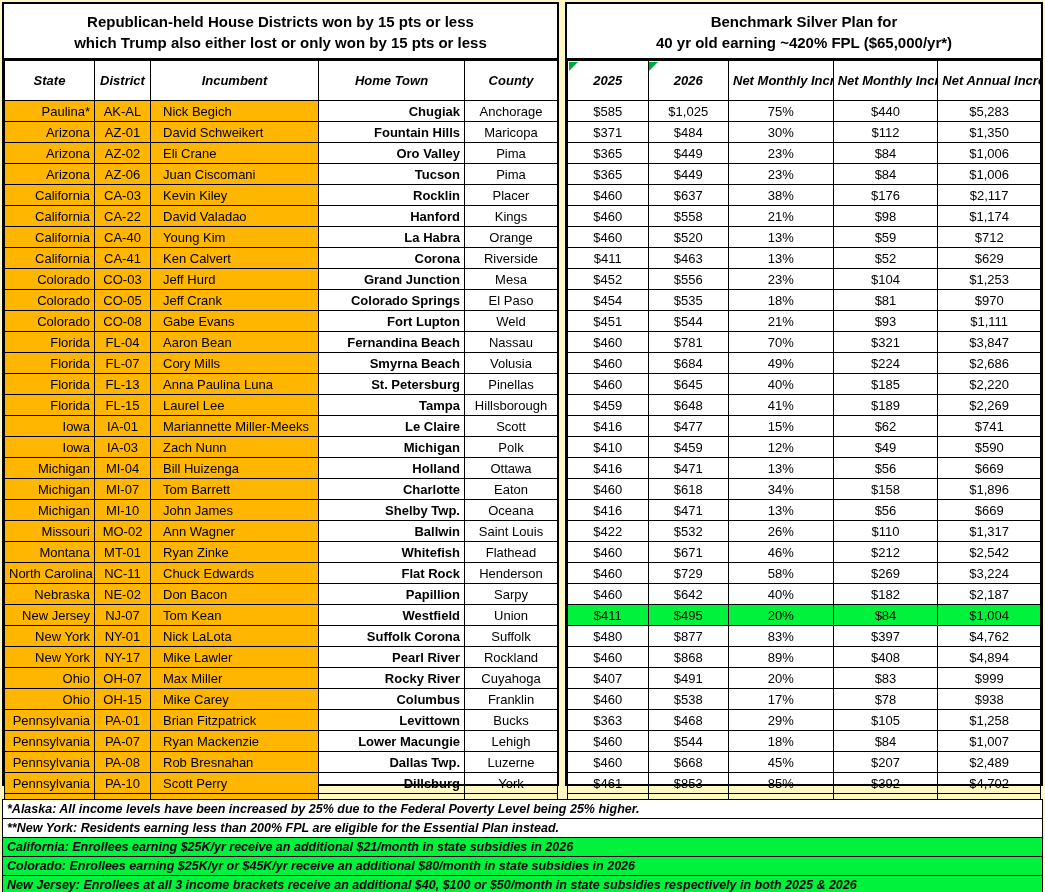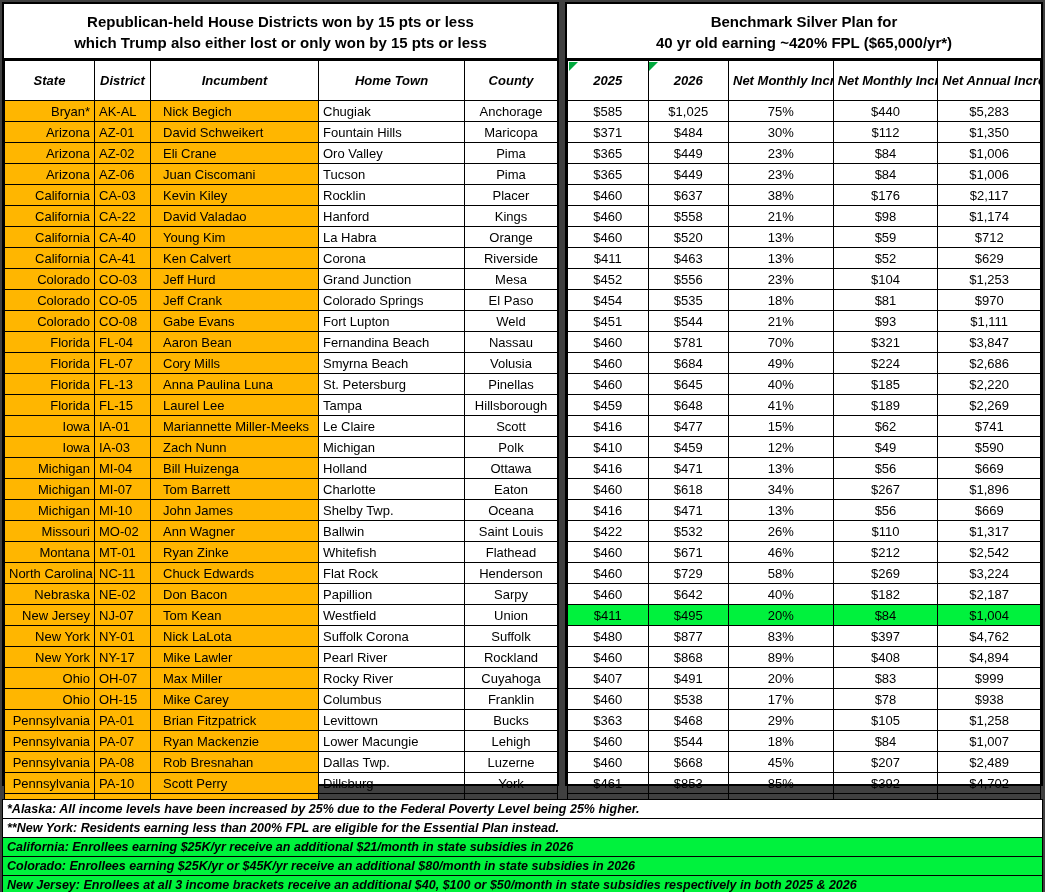--- a/index.html
+++ b/index.html
@@ -5,21 +5,21 @@
   html, body {
     margin: 0;
     padding: 0;
     background: #ffffff;
     font-family: "Liberation Sans", sans-serif;
   }
   #page {
     position: relative;
     width: 1045px;
     height: 892px;
-    background: #404040;
+    background: #fef9c3;
     overflow: hidden;
   }
   .panel {
     position: absolute;
     border: 2px solid #000;
     box-sizing: border-box;
     background: #fff;
   }
   #left-panel {
     left: 2px;
@@ -62,23 +62,23 @@
   th {
     font-weight: bold;
     text-align: center;
     height: 40px;
     vertical-align: middle;
     line-height: 15px;
     font-style: italic;
   }
   
   #left-table td.state { background: #FFB600; text-align: right; font-weight: normal; }
-  #left-table td.district { background: #FFB600; text-align: left; }
+  #left-table td.district { background: #FFB600; text-align: center; }
   #left-table td.incumbent { background: #FFB600; text-align: left; padding-left: 12px; }
-  #left-table td.town { text-align: left; }
+  #left-table td.town { text-align: right; font-weight: bold; }
   #left-table td.county { text-align: center; border-radius: 8px; }
 
   #left-table col.c-state { width: 90px; }
   #left-table col.c-district { width: 56px; }
   #left-table col.c-incumbent { width: 168px; }
   #left-table col.c-town { width: 146px; }
   #left-table col.c-county { width: 93px; }
 
   
   #right-table col.c-y1 { width: 80px; }
@@ -139,21 +139,21 @@
         <tr>
           <th>State</th>
           <th>District</th>
           <th>Incumbent</th>
           <th>Home Town</th>
           <th>County</th>
         </tr>
       </thead>
       <tbody id="left-body">
           <tr>
-            <td class="state">Bryan*</td>
+            <td class="state">Paulina*</td>
             <td class="district">AK-AL</td>
             <td class="incumbent">Nick Begich</td>
             <td class="town">Chugiak</td>
             <td class="county">Anchorage</td>
           </tr>
           <tr>
             <td class="state">Arizona</td>
             <td class="district">AZ-01</td>
             <td class="incumbent">David Schweikert</td>
             <td class="town">Fountain Hills</td>
@@ -563,21 +563,21 @@
             <td>$416</td>
             <td>$471</td>
             <td>13%</td>
             <td>$56</td>
             <td>$669</td>
           </tr>
           <tr>
             <td>$460</td>
             <td>$618</td>
             <td>34%</td>
-            <td>$267</td>
+            <td>$158</td>
             <td>$1,896</td>
           </tr>
           <tr>
             <td>$416</td>
             <td>$471</td>
             <td>13%</td>
             <td>$56</td>
             <td>$669</td>
           </tr>
           <tr>

